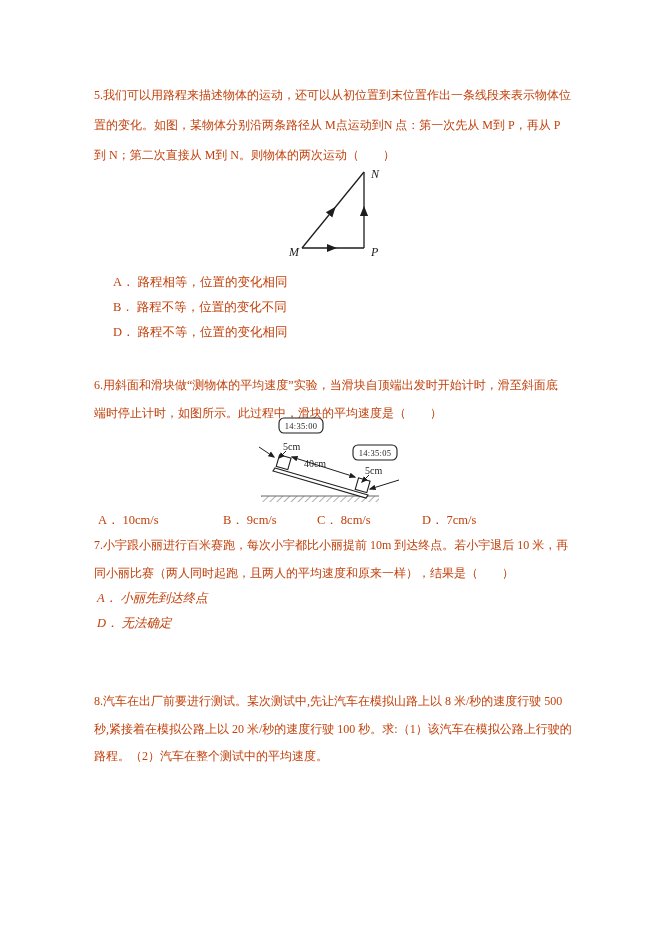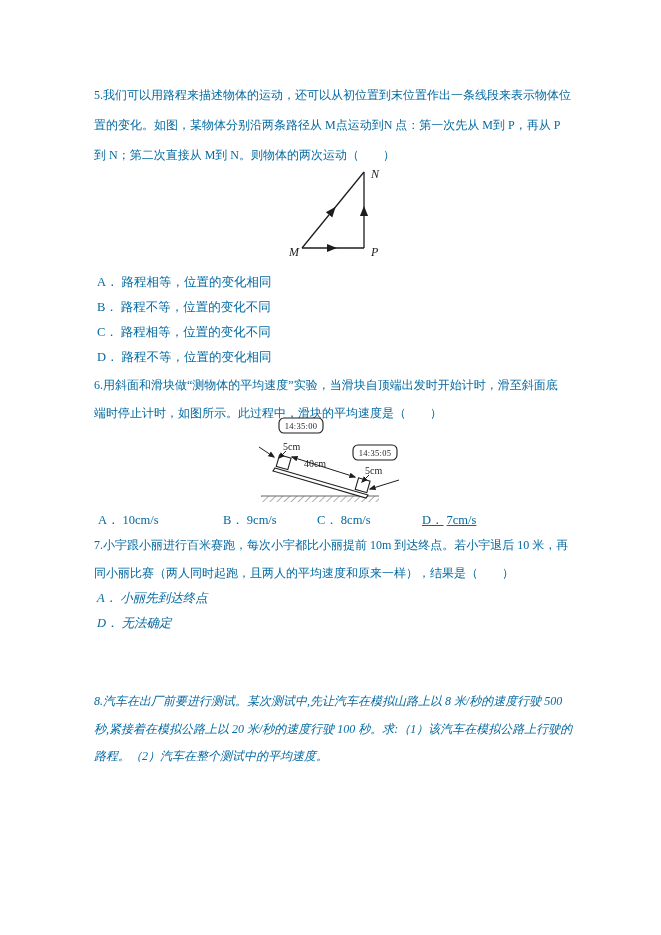--- a/index.html
+++ b/index.html
@@ -1,26 +1,26 @@
 <!DOCTYPE html>
 <html><head>
 <meta charset="utf-8">
 <style>
   html,body { margin:0; padding:0; background:#e8e8e8; }
   .page {
     position:relative; width:661px; height:935px; margin:0 auto;
     background:#ffffff; overflow:hidden;
     font-family:"Liberation Serif","DejaVu Serif",serif;
-    color:#0369a1;
+    color:#c2410c;
   }
   .textblock { position:absolute; left:94px; font-size:12px; white-space:nowrap; }
   .textblock .line { display:block; }
   .lh30 .line { height:30px; line-height:30px; }
   .lh28 .line { height:28px; line-height:28px; }
-  .lh27 .line { height:27.5px; line-height:27.5px;font-style:italic; }
+  .lh27 .line { height:27.5px; line-height:27.5px; }
   .opts { position:absolute; left:97px; font-size:12.5px; }
   .opts .opt { height:25px; line-height:25px; white-space:nowrap; }
   .opt .letter { margin-right:3px; }
   .opts-row { position:absolute; left:0; top:508px; width:526px; height:25px; font-size:12.5px; }
   .opts-row .opt { position:absolute; top:0; height:25px; line-height:25px; white-space:nowrap; }
   .fig { position:absolute; }
   .fig svg text { fill:#1d1d1d; }
   .vertex-label { font-style:italic; font-size:12px; }
   .dim-label { font-size:10px; }
   .timer-label { font-size:8.5px; letter-spacing:0.3px; }
@@ -45,24 +45,23 @@
       </defs>
       <path d="M14,86 L45,86 L76,86" fill="none" stroke="#1d1d1d" stroke-width="1.3" marker-mid="url(#arrT)"></path>
       <path d="M76,86 L76,48 L76,10" fill="none" stroke="#1d1d1d" stroke-width="1.3" marker-mid="url(#arrT)"></path>
       <path d="M14,86 L45,48 L76,10" fill="none" stroke="#1d1d1d" stroke-width="1.3" marker-mid="url(#arrT)"></path>
       <text class="vertex-label" x="1" y="94">M</text>
       <text class="vertex-label" x="83" y="94">P</text>
       <text class="vertex-label" x="83" y="16">N</text>
     </svg>
   </div>
 
-  <div class="opts" style="top:270px;">
+  <div class="opts" style="top:270px;margin-left:16px;">
     <div class="opt"><span class="letter">A．</span><span>路程相等，位置的变化相同</span></div>
     <div class="opt"><span class="letter">B．</span><span>路程不等，位置的变化不同</span></div>
-    <div class="opt"><span class="letter">C．</span><span>路程相等，位置的变化不同</span></div>
     <div class="opt"><span class="letter">D．</span><span>路程不等，位置的变化相同</span></div>
   </div>
 
   <div class="textblock lh28" style="top:371px;">
     <span class="line">6.用斜面和滑块做“测物体的平均速度”实验，当滑块自顶端出发时开始计时，滑至斜面底</span>
     <span class="line">端时停止计时，如图所示。此过程中，滑块的平均速度是（　　）</span>
   </div>
 
   <div class="fig" style="left:253px; top:412px;">
     <svg width="165" height="95" viewBox="0 0 165 95">
@@ -100,21 +99,21 @@
 
       <rect x="100" y="33" width="44" height="15" rx="5" fill="#ffffff" stroke="#1d1d1d" stroke-width="1.1"></rect>
       <text class="timer-label" x="122" y="43.5" text-anchor="middle">14:35:05</text>
     </svg>
   </div>
 
   <div class="opts-row">
     <span class="opt" style="left:98px;"><span class="letter">A．</span><span>10cm/s</span></span>
     <span class="opt" style="left:223px;"><span class="letter">B．</span><span>9cm/s</span></span>
     <span class="opt" style="left:317px;"><span class="letter">C．</span><span>8cm/s</span></span>
-    <span class="opt" style="left:422px;text-decoration:underline;"><span class="letter">D．</span><span>7cm/s</span></span>
+    <span class="opt" style="left:422px;"><span class="letter">D．</span><span>7cm/s</span></span>
   </div>
 
   <div class="textblock lh28" style="top:531px;">
     <span class="line">7.小宇跟小丽进行百米赛跑，每次小宇都比小丽提前 10m 到达终点。若小宇退后 10 米，再</span>
     <span class="line">同小丽比赛（两人同时起跑，且两人的平均速度和原来一样），结果是（　　）</span>
   </div>
 
   <div class="opts" style="top:586px;font-style:italic;">
     <div class="opt"><span class="letter">A．</span><span>小丽先到达终点</span></div>
     <div class="opt"><span class="letter">D．</span><span>无法确定</span></div>

